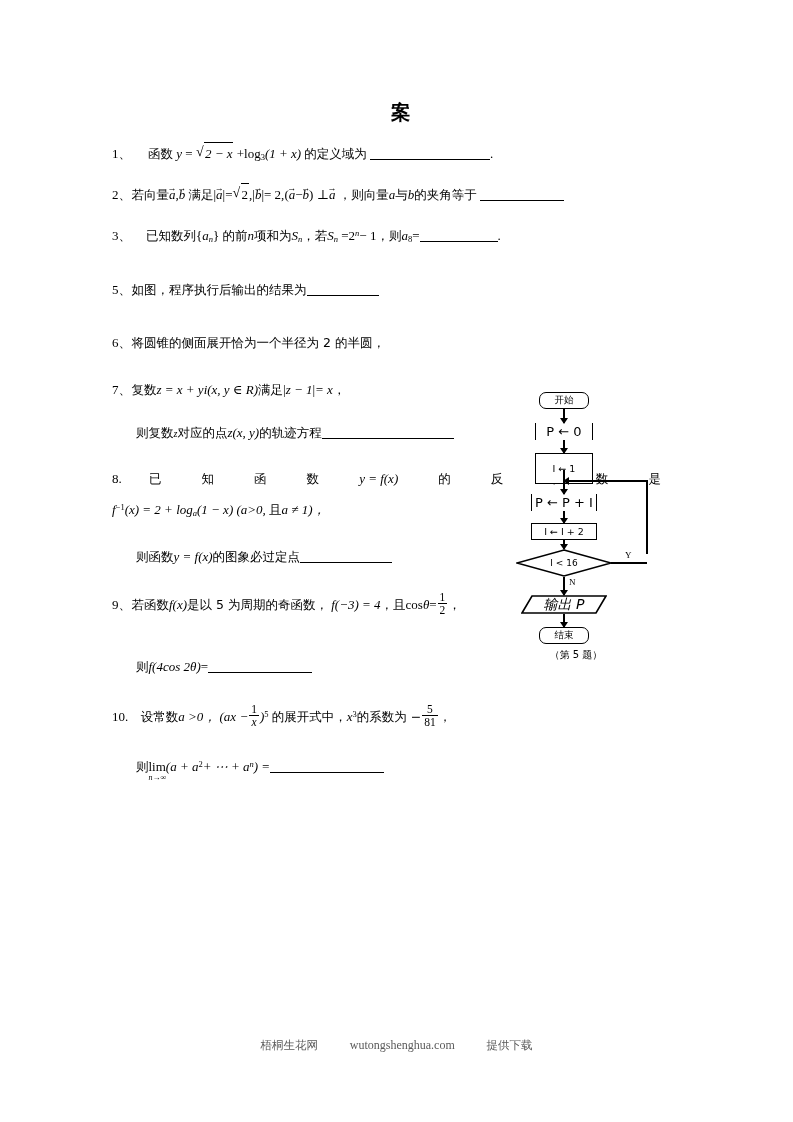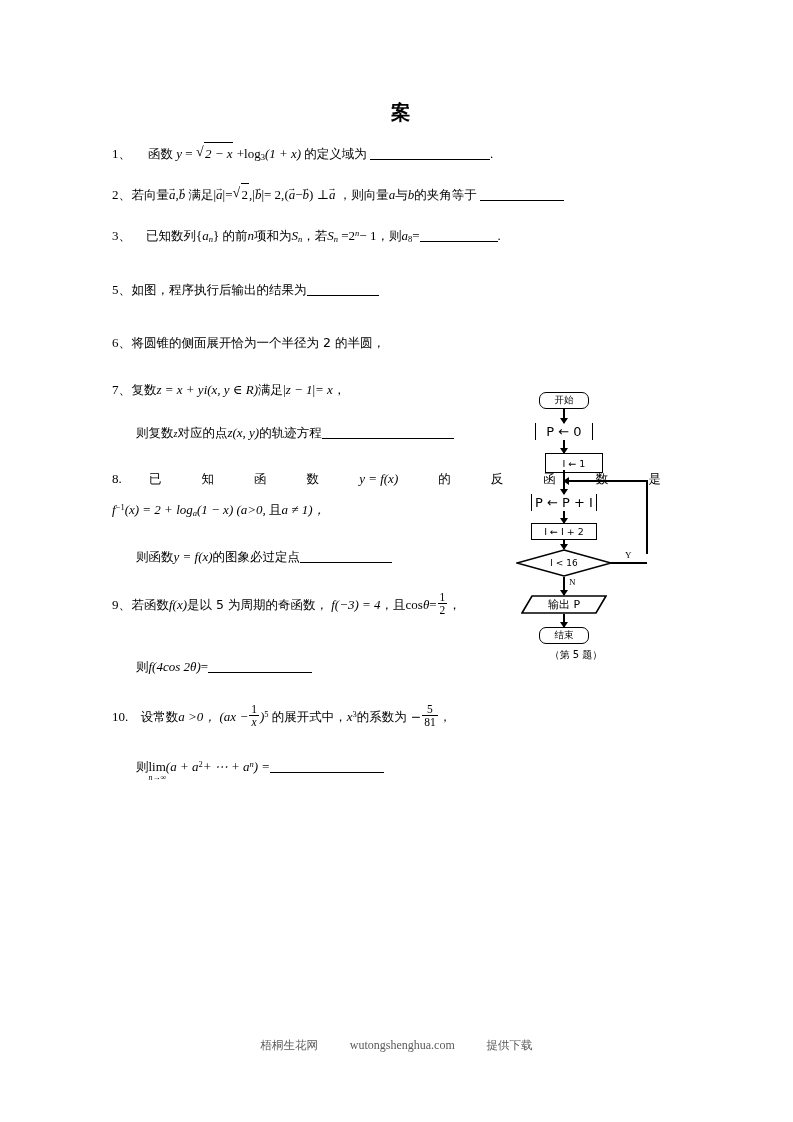--- a/index.html
+++ b/index.html
@@ -168,21 +168,22 @@
     display: flex; align-items: center; justify-content: center;
     font-size: 9px;
   }
   .fpara {
     position: absolute;
     width: 86px; height: 19px;
   }
   .fpara .ptext {
     position: absolute; inset: 0;
     display:flex; align-items:center; justify-content:center;
-    font-size: 11px;
+    font-size: 14px;
+    font-style: italic;
   }
   .arrow {
     position: absolute;
     width: 1.6px;
     background: #000;
   }
   .arrow::after {
     content: "";
     position: absolute;
     left: -3.2px; bottom: -1px;
@@ -344,21 +345,21 @@
     <div class="fbox fterm" style="left:42px; top:0px; width:50px; height:17px;">
       <span>开始</span>
     </div>
     <div class="arrow" style="left:66px; top:17px; height:14px;"></div>
 
     <div class="fbar" style="left:38px; top:31px; width:58px; height:17px;">
       <span>P ← 0</span>
     </div>
     <div class="arrow" style="left:66px; top:48px; height:13px;"></div>
 
-    <div class="fbox" style="left:48px; top:61px; width:58px; height:20px;justify-content:center;">
+    <div class="fbox" style="left:38px; top:61px; width:58px; height:31px;justify-content:center;">
       <span>I ← 1</span>
     </div>
     <div class="arrow" style="left:66px; top:78px; height:24px;"></div>
 
     <div class="hline" style="left:67px; top:88px; width:83px;"></div>
     <div class="vline" style="left:149px; top:88px; height:74px;"></div>
     <div class="hline arrow-left" style="left:67px; top:88px; width:6px;"></div>
 
     <div class="fbar" style="left:34px; top:102px; width:66px; height:17px;">
       <span>P ← P + I</span>

